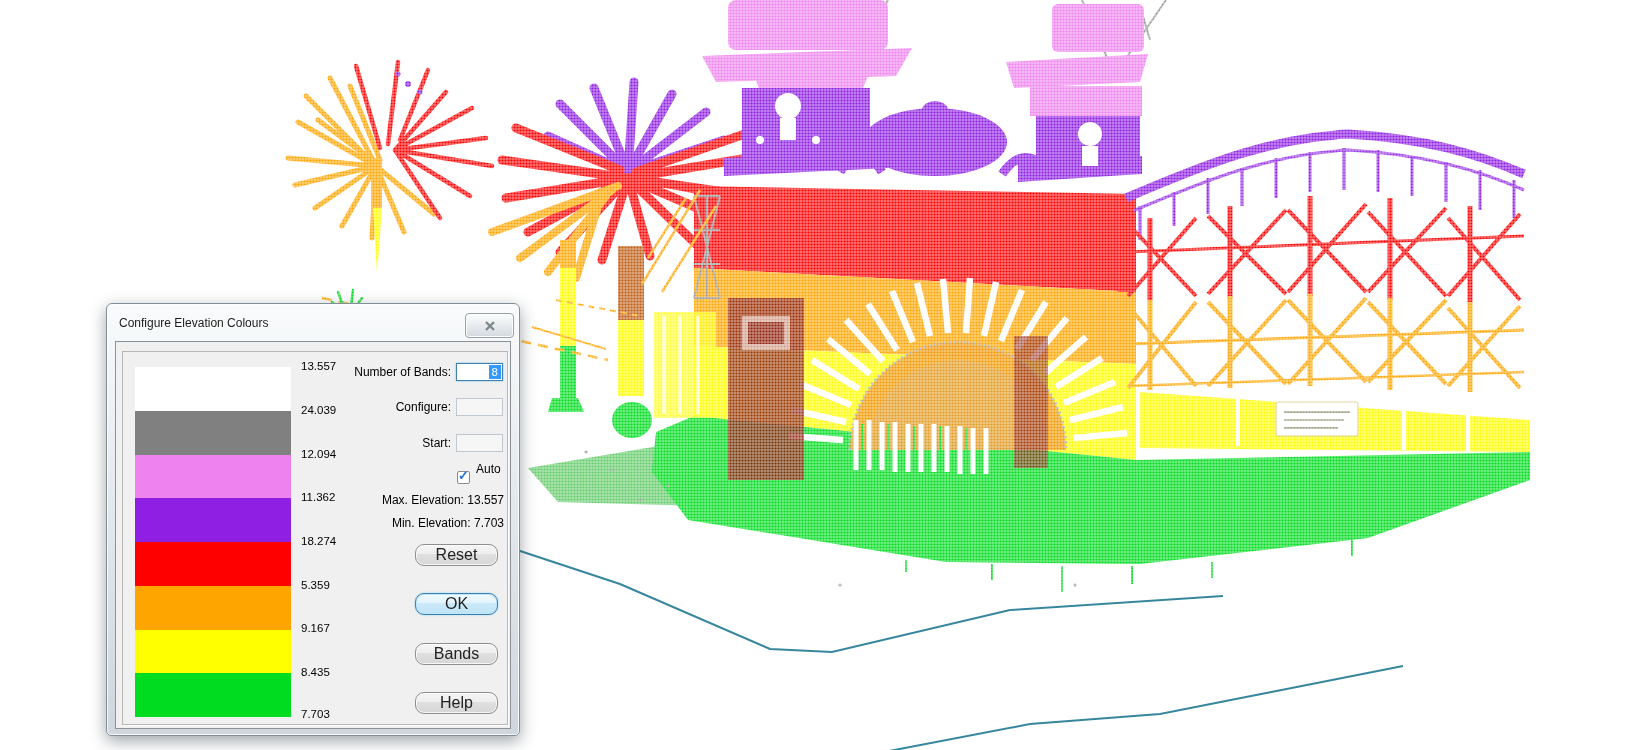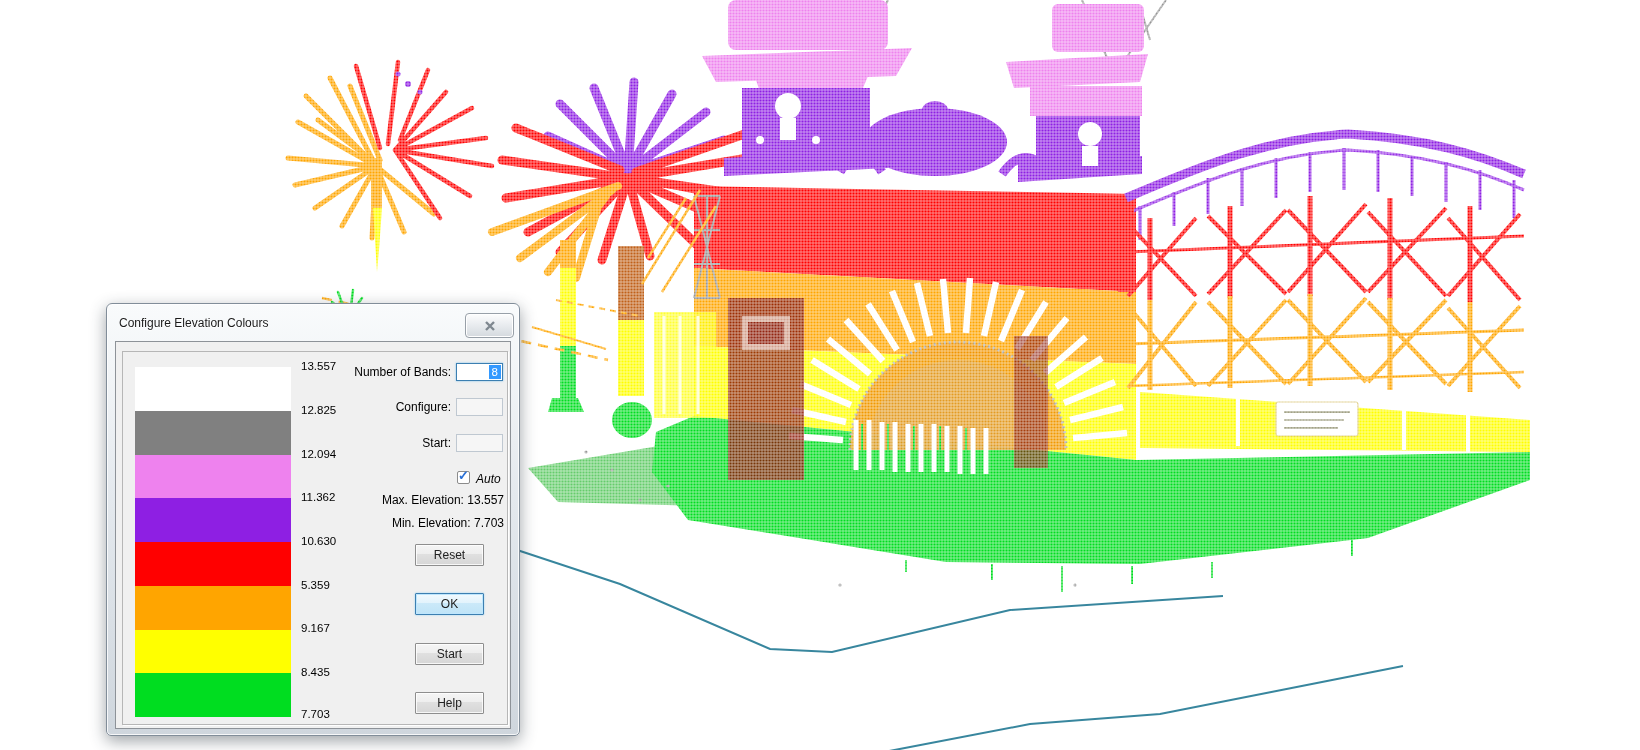--- a/index.html
+++ b/index.html
@@ -52,25 +52,25 @@
   }
   .fbox.focused{border:1px solid #3c7fb1;box-shadow:0 0 2px #7fc0ea;}
   .fbox.disabled{background:#f6f6f6;border:1px solid #bfc8d1;}
   .sel{background:#3399ff;color:#fff;padding:0 3px;margin-right:1px;line-height:14px;}
   .checkbox{
     position:absolute;left:334px;top:119px;width:13px;height:13px;box-sizing:border-box;
     background:#fff;border:1px solid #8c8c8c;border-radius:2px;
     display:flex;align-items:center;justify-content:center;
   }
   .checkmark{color:#2a70d6;font-size:13px;font-weight:bold;line-height:10px;margin-top:-3px;}
-  .cblabel{position:absolute;left:353px;top:120px;font-size:12px;color:#000;font-style:italic;}
+  .cblabel{position:absolute;left:353px;top:110px;font-size:12px;color:#000;}
   .readout{position:absolute;right:3px;font-size:12px;color:#000;white-space:nowrap;text-align:right;}
   .btn{
-    position:absolute;left:292px;width:69px;height:22px;box-sizing:border-box;
-    border:1px solid #8e8e8e;border-radius:1px;font-size:12px;color:#222;
+    position:absolute;left:292px;width:83px;height:22px;box-sizing:border-box;
+    border:1px solid #8e8e8e;border-radius:9px;font-size:16px;color:#222;
     background:linear-gradient(#f5f5f5,#eeeeee 45%,#e0e0e0 46%,#d6d6d6);
     display:flex;align-items:center;justify-content:center;cursor:default;
     box-shadow:inset 0 0 0 1px rgba(255,255,255,.8);
   }
   .btn.default{
     border:1px solid #3c7fb1;
     box-shadow:inset 0 0 0 1px #bee6fd, 0 0 2px #8fd0f2;
     background:linear-gradient(#f2fafe,#e2f3fc 45%,#cbe9f9 46%,#bfe4f7);
   }
 </style>
@@ -268,24 +268,24 @@
         <div class="band" style="background: rgb(128, 128, 128);"></div>
         <div class="band" style="background: rgb(238, 130, 238);"></div>
         <div class="band" style="background: rgb(142, 31, 227);"></div>
         <div class="band" style="background: rgb(255, 0, 0);"></div>
         <div class="band" style="background: rgb(255, 165, 0);"></div>
         <div class="band" style="background: rgb(255, 255, 0);"></div>
         <div class="band" style="background: rgb(0, 221, 32);"></div>
       </div>
 
       <div class="blabel" style="top:8px">13.557</div>
-      <div class="blabel" style="top:52px">12.825</div>
+      <div class="blabel" style="top:52px">24.039</div>
       <div class="blabel" style="top:96px">12.094</div>
       <div class="blabel" style="top:139px">11.362</div>
-      <div class="blabel" style="top:183px">10.630</div>
+      <div class="blabel" style="top:183px">18.274</div>
       <div class="blabel" style="top:227px">5.359</div>
       <div class="blabel" style="top:270px">9.167</div>
       <div class="blabel" style="top:314px">8.435</div>
       <div class="blabel" style="top:356px">7.703</div>
 
       <div class="flabel" style="top:13px">Number of Bands:</div>
       <div class="fbox focused" style="top:11px">
         <span class="sel">8</span>
       </div>
 
@@ -306,18 +306,18 @@
 
       <div class="readout" style="top:141px">
         <span>Max. Elevation:</span>&nbsp;<span>13.557</span>
       </div>
       <div class="readout" style="top:164px">
         <span>Min. Elevation:</span>&nbsp;<span>7.703</span>
       </div>
 
       <div class="btn" style="top:192px">Reset</div>
       <div class="btn default" style="top:241px">OK</div>
-      <div class="btn" style="top:291px">Start</div>
+      <div class="btn" style="top:291px">Bands</div>
       <div class="btn" style="top:340px">Help</div>
 
     </div>
   </div>
 </div>
 
 </body></html>

